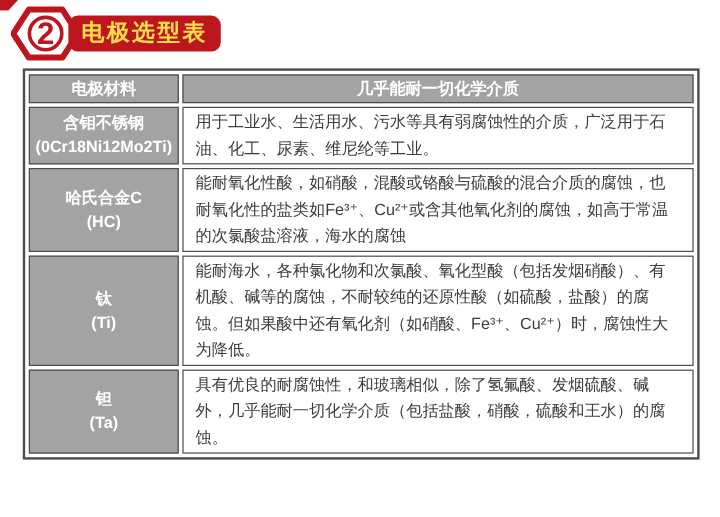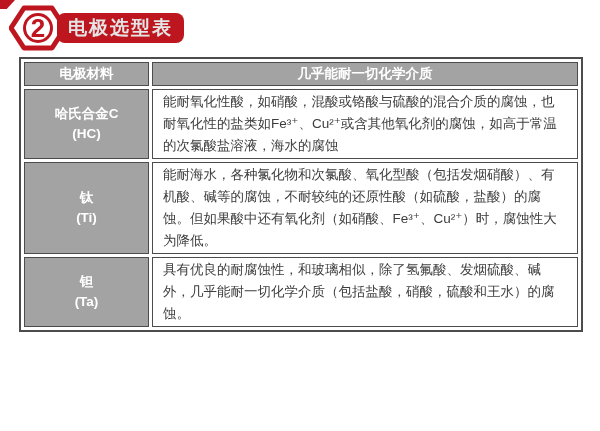--- a/index.html
+++ b/index.html
@@ -20,21 +20,21 @@
     clip-path:polygon(0 0,100% 0,45% 100%,0 100%);
   }
 
   
   .header{position:absolute;left:0;top:0;width:600px;height:56px;}
   .badge{position:absolute;left:9px;top:5px;width:58px;height:46px;}
   .badge text{font-family:"Liberation Sans","DejaVu Sans",sans-serif;font-weight:bold;font-size:26px;}
   .title-pill{
     position:absolute;left:57px;top:13px;width:127px;height:30px;
     background:var(--accent);border-radius:8px;
-    color:#e5e5e5;font-size:19px;font-weight:bold;letter-spacing:2px;
+    color:#fde047;font-size:19px;font-weight:bold;letter-spacing:2px;
     text-align:center;line-height:30px;
   }
 
   
   table.spec{
     position:absolute;left:19px;top:57px;width:564px;
     border-collapse:separate;border-spacing:3px;
     border:2px solid var(--border);
     background:#fff;
     table-layout:fixed;
@@ -84,20 +84,25 @@
       <col>
     </colgroup>
     <thead>
       <tr>
         <th>电极材料</th>
         <th>几乎能耐一切化学介质</th>
       </tr>
     </thead>
     <tbody>
       <tr>
+        <td class="material">含钼不锈钢
+(0Cr18Ni12Mo2Ti)</td>
+        <td class="perf">用于工业水、生活用水、污水等具有弱腐蚀性的介质，广泛用于石油、化工、尿素、维尼纶等工业。</td>
+      </tr>
+      <tr>
         <td class="material">哈氏合金C
 (HC)</td>
         <td class="perf">能耐氧化性酸，如硝酸，混酸或铬酸与硫酸的混合介质的腐蚀，也耐氧化性的盐类如Fe³⁺、Cu²⁺或含其他氧化剂的腐蚀，如高于常温的次氯酸盐溶液，海水的腐蚀</td>
       </tr>
       <tr>
         <td class="material">钛
 (Ti)</td>
         <td class="perf">能耐海水，各种氯化物和次氯酸、氧化型酸（包括发烟硝酸）、有机酸、碱等的腐蚀，不耐较纯的还原性酸（如硫酸，盐酸）的腐蚀。但如果酸中还有氧化剂（如硝酸、Fe³⁺、Cu²⁺）时，腐蚀性大为降低。</td>
       </tr>
       <tr>

